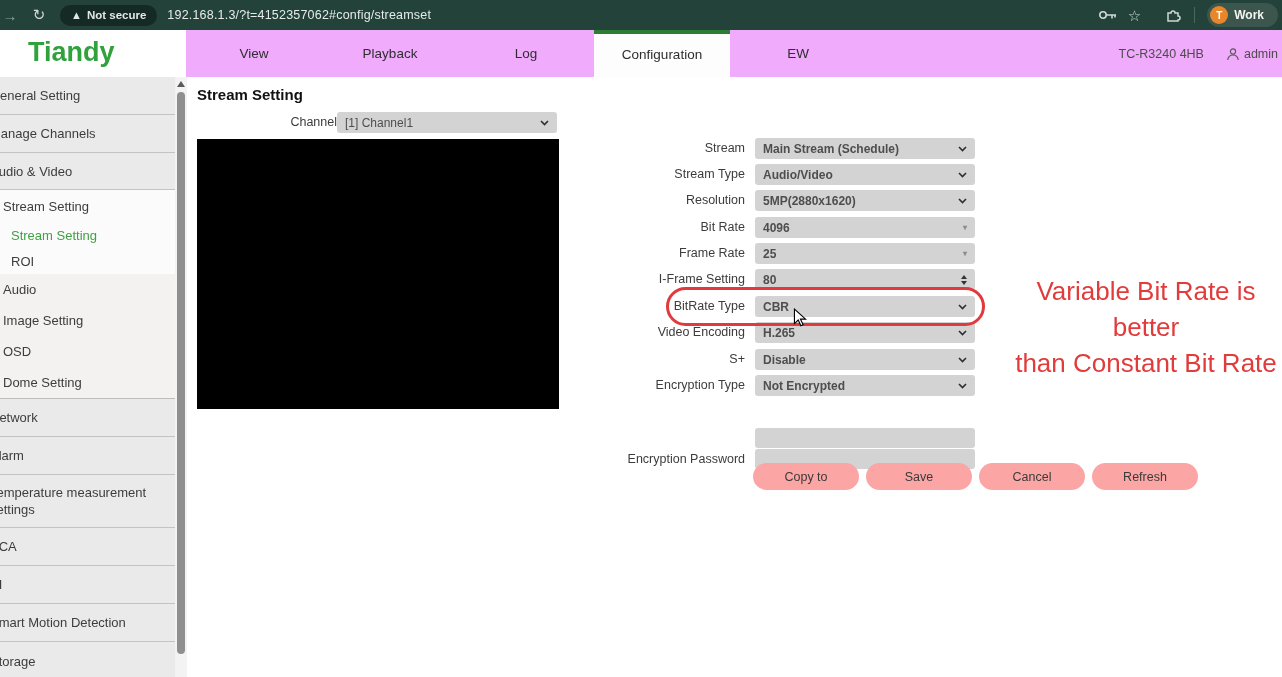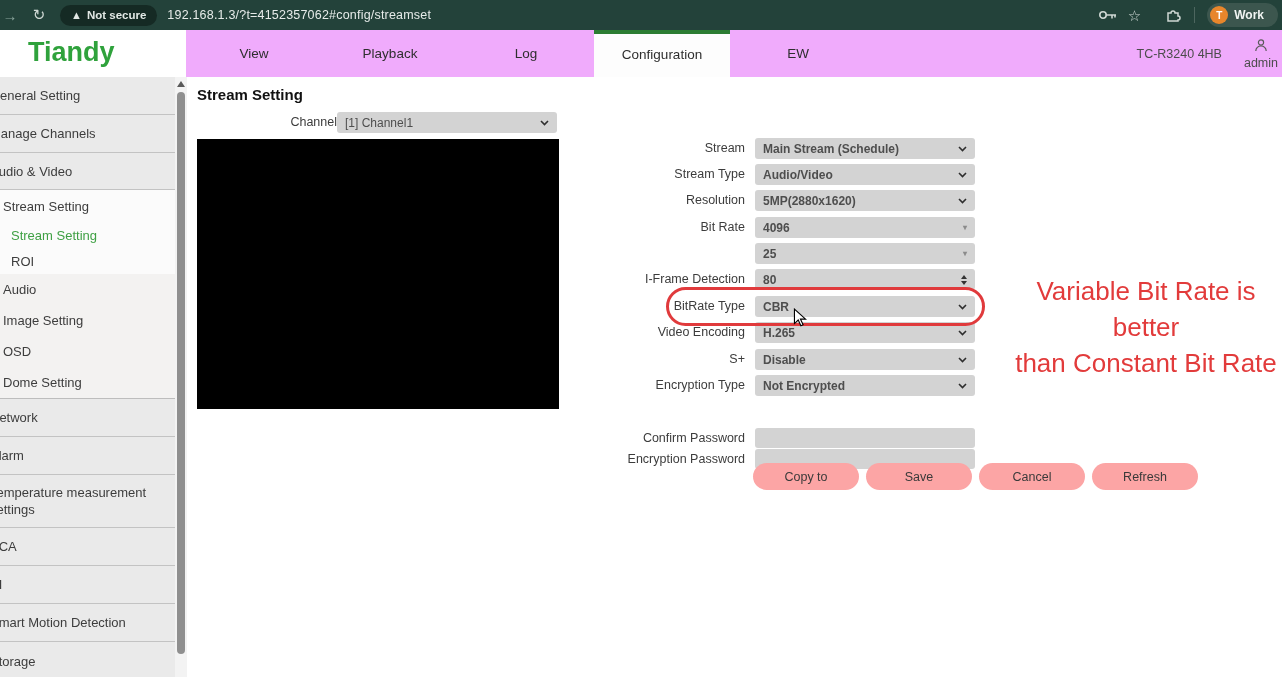--- a/index.html
+++ b/index.html
@@ -30,21 +30,21 @@
   .logo { position:absolute; left:28px; top:7px; font-size:27px; font-weight:800;
     color:#2fa23c; letter-spacing:0px; }
   .tabstrip { position:absolute; left:186px; top:0; width:1096px; height:47px;
     background:#f0abfc; display:flex; }
   .tab { width:136px; height:47px; line-height:47px; text-align:center; font-size:13.5px;
     color:#2e2e2e; cursor:default; }
   .tab.active { background:#fdfdfd; border-top:4px solid #2c7d33; line-height:41px; }
   .header-right { position:absolute; right:0; top:0; height:47px; display:flex;
     align-items:center; gap:22px; padding-right:4px; }
   .device-model { font-size:12.5px; color:#4c4c4c; }
-  .userbox { display:flex; align-items:center; gap:4px; font-size:12.5px; color:#4c4c4c;flex-direction:column; }
+  .userbox { display:flex; align-items:center; gap:4px; font-size:12.5px; color:#4c4c4c; }
 
   
   .sidebar { position:absolute; left:0; top:77px; width:175px; height:600px;
     background:#eaeaea; overflow:hidden; }
   .sidebar-inner { margin-left:-18px; width:193px; }
   .s-item { display:flex; align-items:center; font-size:13px; color:#3d3d3d; cursor:default; }
   .lvl1 { height:38px; padding-left:8px; border-bottom:1px solid #c3c3c3; background:#eaeaea; }
   .subblock { border-bottom:1px solid #bdbdbd; }
   .grp1 { background:#fbfbfb; }
   .grp2 { background:#f3f2f1; }
@@ -234,27 +234,28 @@
       </div>
     </div>
     <div class="form-row" style="top:140px;">
       <div class="f-label">Bit Rate</div>
       <div class="sel">
         <span class="val">4096</span>
         <span class="combo-chev">▾</span>
       </div>
     </div>
     <div class="form-row" style="top:166px;">
+      <div class="f-label">Frame Rate</div>
       <div class="sel">
         <span class="val">25</span>
         <span class="combo-chev">▾</span>
       </div>
     </div>
     <div class="form-row" style="top:192px;">
-      <div class="f-label">I-Frame Detection</div>
+      <div class="f-label">I-Frame Setting</div>
       <div class="sel">
         <span class="val">80</span>
         <span class="spin">
             <i class="up"></i>
             <i class="dn"></i>
           </span>
       </div>
     </div>
     <div class="form-row" style="top:219px;">
       <div class="f-label">BitRate Type</div>
@@ -290,21 +291,20 @@
         <svg class="chev" viewBox="0 0 9 6">
             <polyline points="1,1 4.5,4.5 8,1"></polyline>
           </svg>
       </div>
     </div>
     <div class="form-row" style="top:325px;margin-top:47px;">
       <div class="f-label">Encryption Password</div>
       <input class="pwd" type="password" style="">
     </div>
     <div class="form-row" style="top:351px;">
-      <div class="f-label">Confirm Password</div>
       <input class="pwd" type="password" style="">
     </div>
 
     <div class="red-oval"></div>
 
     <div class="btnrow">
       <button class="pill-btn" style="left:566px;">Copy to</button>
       <button class="pill-btn" style="left:679px;">Save</button>
       <button class="pill-btn" style="left:792px;">Cancel</button>
       <button class="pill-btn" style="left:905px;">Refresh</button>

